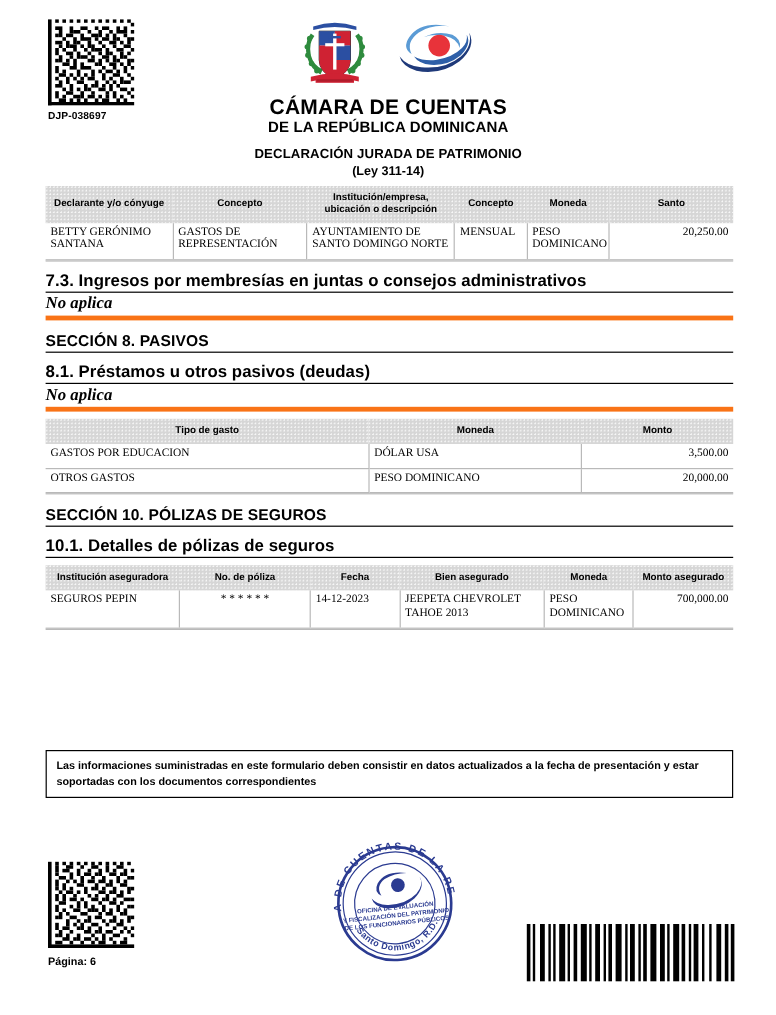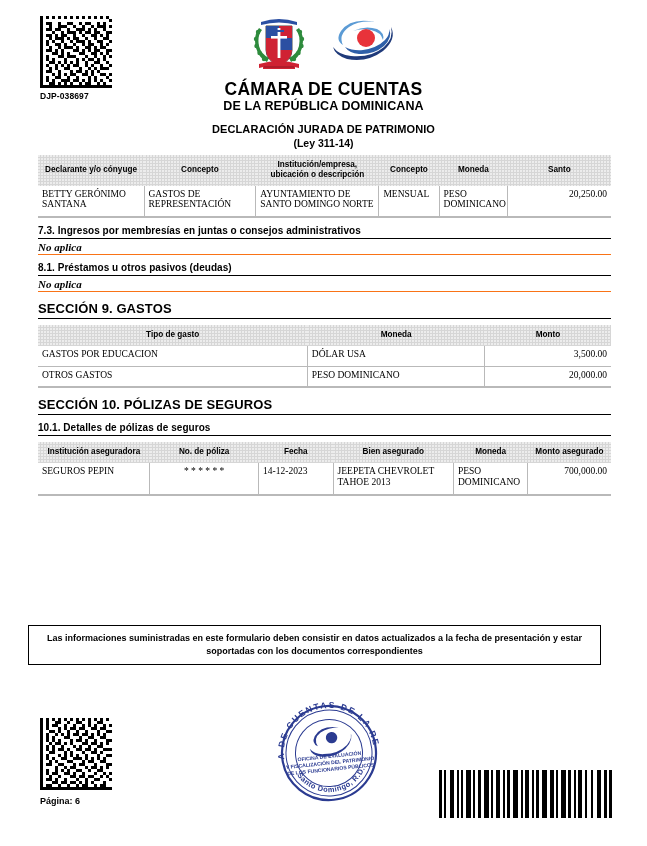--- a/index.html
+++ b/index.html
@@ -136,45 +136,44 @@
 
   
   .sec-major {
     font-size: 13px;
     font-weight: bold;
     border-bottom: 1.6px solid #000;
     padding: 9px 0 2px 0;
     letter-spacing: 0.1px;
   }
   .sec-minor {
-    font-size: 10px;
+    font-size: 14px;
     font-weight: bold;
     border-bottom: 1.4px solid #000;
     padding: 7px 0 2px 0;
     letter-spacing: 0.05px;
   }
   .noaplica {
     font-family: "Liberation Serif", serif;
     font-style: italic;
-    font-size: 11px;
+    font-size: 14px;
     font-weight: bold;
     padding: 2px 0 1px 0;
-    border-bottom: 1px solid #f97316;
+    border-bottom: 4px solid #f97316;
   }
   .gap-sm { height: 6px; }
 
   
   .note-box {
     position: absolute;
-    left: 28px;
+    left: 38px;
     top: 625px;
     width: 573px;
     box-sizing: border-box;
     border: 1.2px solid #000;
-    text-align: center;
     font-size: 9px;
     font-weight: bold;
     line-height: 1.45;
     padding: 6px 8px;
   }
 
   
   .dm-bottom {
     position: absolute;
     left: 40px;
@@ -457,24 +456,24 @@
             <td>PESO DOMINICANO</td>
             <td class="num">20,250.00</td>
           </tr>
         </tbody>
       </table>
     </div>
 
     <div class="sec-minor">7.3. Ingresos por membresías en juntas o consejos administrativos</div>
     <div class="noaplica">No aplica</div>
 
+    <div class="sec-major">SECCIÓN 8. PASIVOS</div>
     <div class="sec-minor">8.1. Préstamos u otros pasivos (deudas)</div>
     <div class="noaplica">No aplica</div>
 
-    <div class="sec-major">SECCIÓN 9. GASTOS</div>
     <div class="gap-sm"></div>
     <div class="tbl-wrap">
       <table class="doc">
         <colgroup>
             <col style="width:47%">
             <col style="width:31%">
             <col style="width:22%">
           </colgroup>
         <thead>
           <tr>

